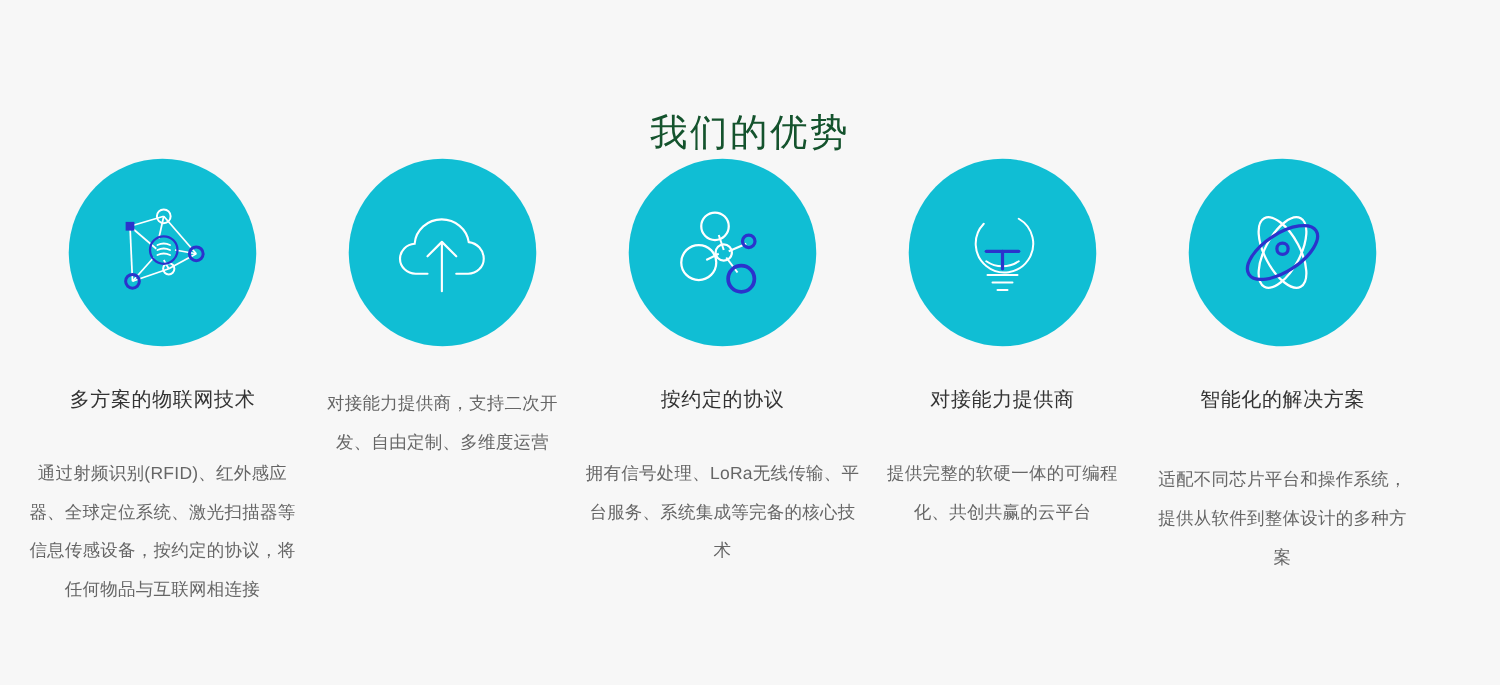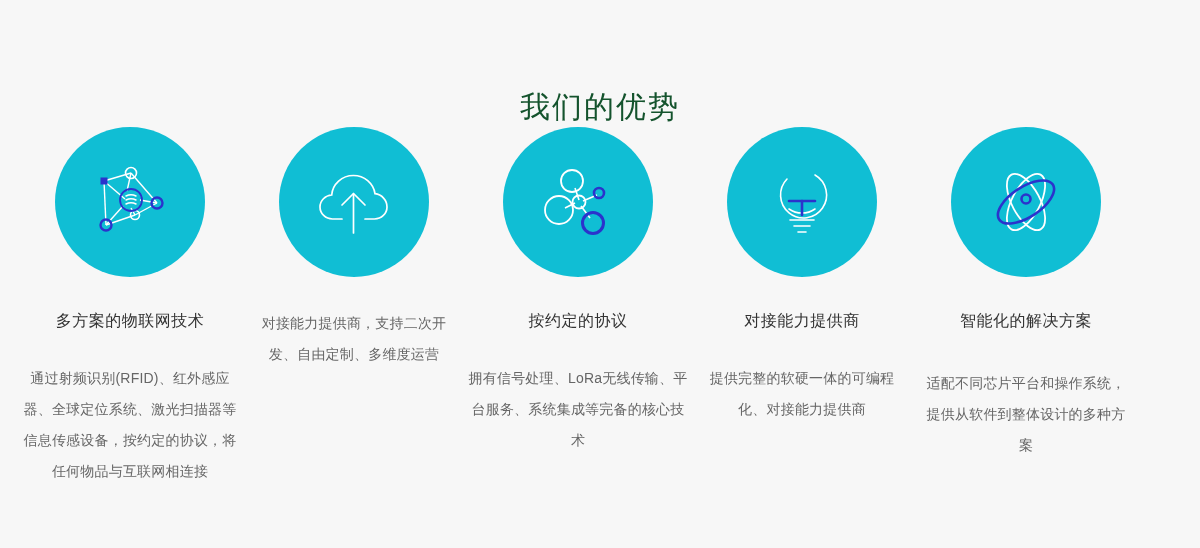--- a/index.html
+++ b/index.html
@@ -169,21 +169,21 @@
             <path d="M26 46 A23 23 0 0 0 52 46" stroke="#ffffff" stroke-width="1.6" fill="none" stroke-linecap="round"></path>
             <line x1="27" y1="57" x2="51" y2="57" stroke="#ffffff" stroke-width="1.6" stroke-linecap="round"></line>
             <line x1="31" y1="63" x2="47" y2="63" stroke="#ffffff" stroke-width="1.6" stroke-linecap="round"></line>
             <line x1="35" y1="69" x2="43" y2="69" stroke="#ffffff" stroke-width="1.6" stroke-linecap="round"></line>
             <line x1="26" y1="38" x2="52" y2="38" stroke="#2b33cc" stroke-width="2.6" stroke-linecap="round"></line>
             <line x1="39" y1="38" x2="39" y2="52" stroke="#2b33cc" stroke-width="2.6" stroke-linecap="round"></line>
           </svg>
         </span>
       </div>
       <div class="card-title">对接能力提供商</div>
-      <div class="card-desc">提供完整的软硬一体的可编程化、对接能力提供商</div>
+      <div class="card-desc">提供完整的软硬一体的可编程化、共创共赢的云平台</div>
     </div>
 
     <div class="card c5">
       <div class="icon-circle">
         <span>
           <svg width="78" height="78" viewBox="0 0 78 78" fill="none">
             <ellipse cx="39" cy="39" rx="14" ry="31" transform="rotate(-28 39 39)" stroke="#ffffff" stroke-width="1.8" fill="none"></ellipse>
             <ellipse cx="39" cy="39" rx="14" ry="31" transform="rotate(28 39 39)" stroke="#ffffff" stroke-width="1.8" fill="none"></ellipse>
             <ellipse cx="39" cy="39" rx="32" ry="15" transform="rotate(-33 39 39)" stroke="#2b33cc" stroke-width="2.6" fill="none"></ellipse>
             <circle cx="39" cy="36" r="4.5" fill="none" stroke="#2b33cc" stroke-width="2.6"></circle>

